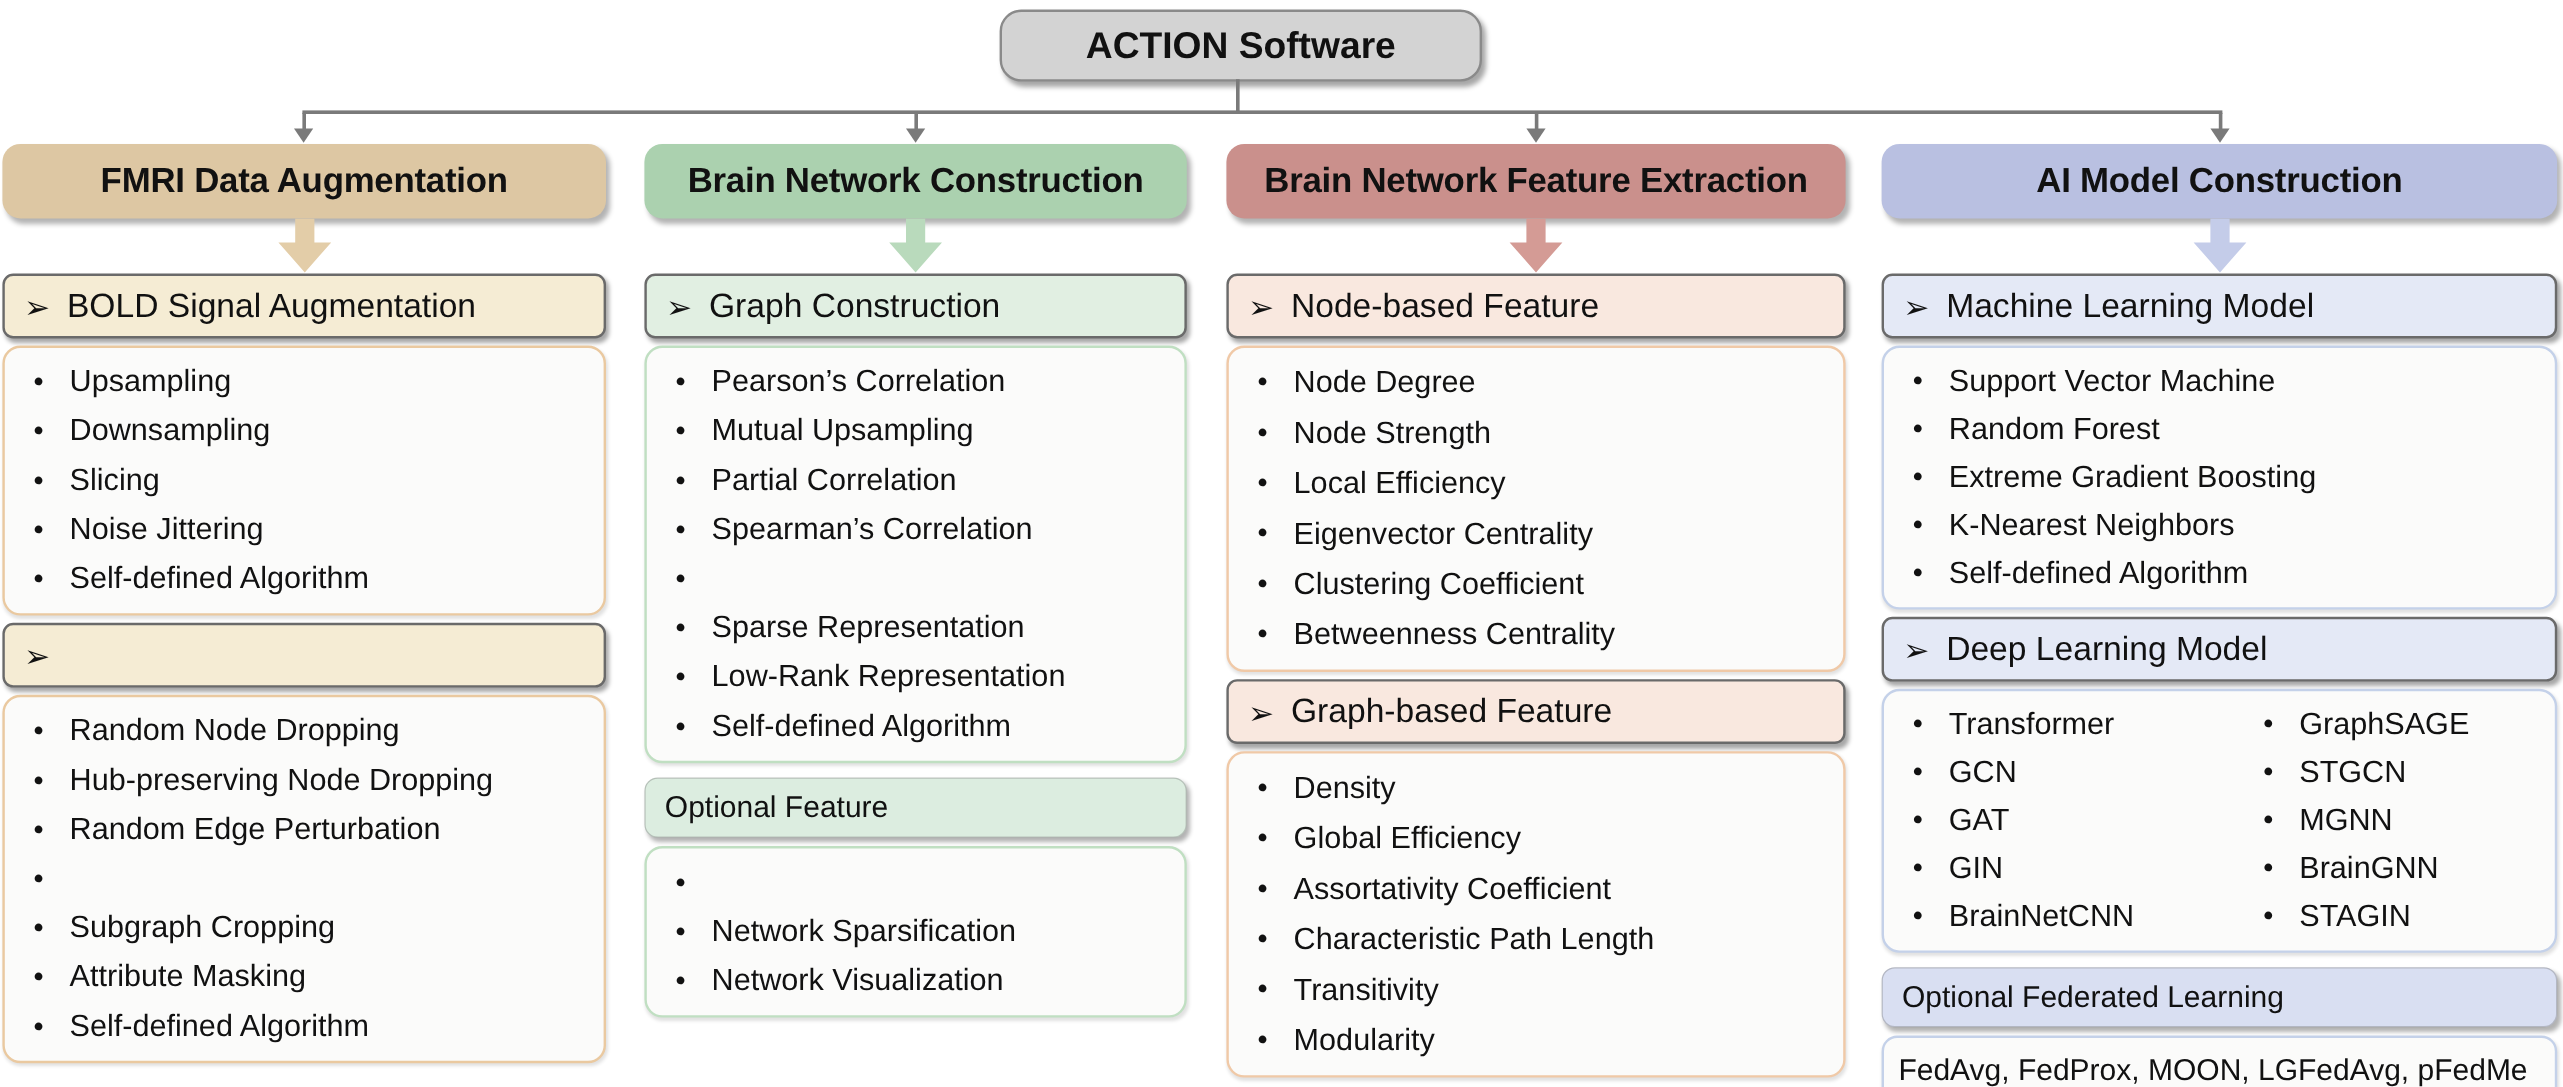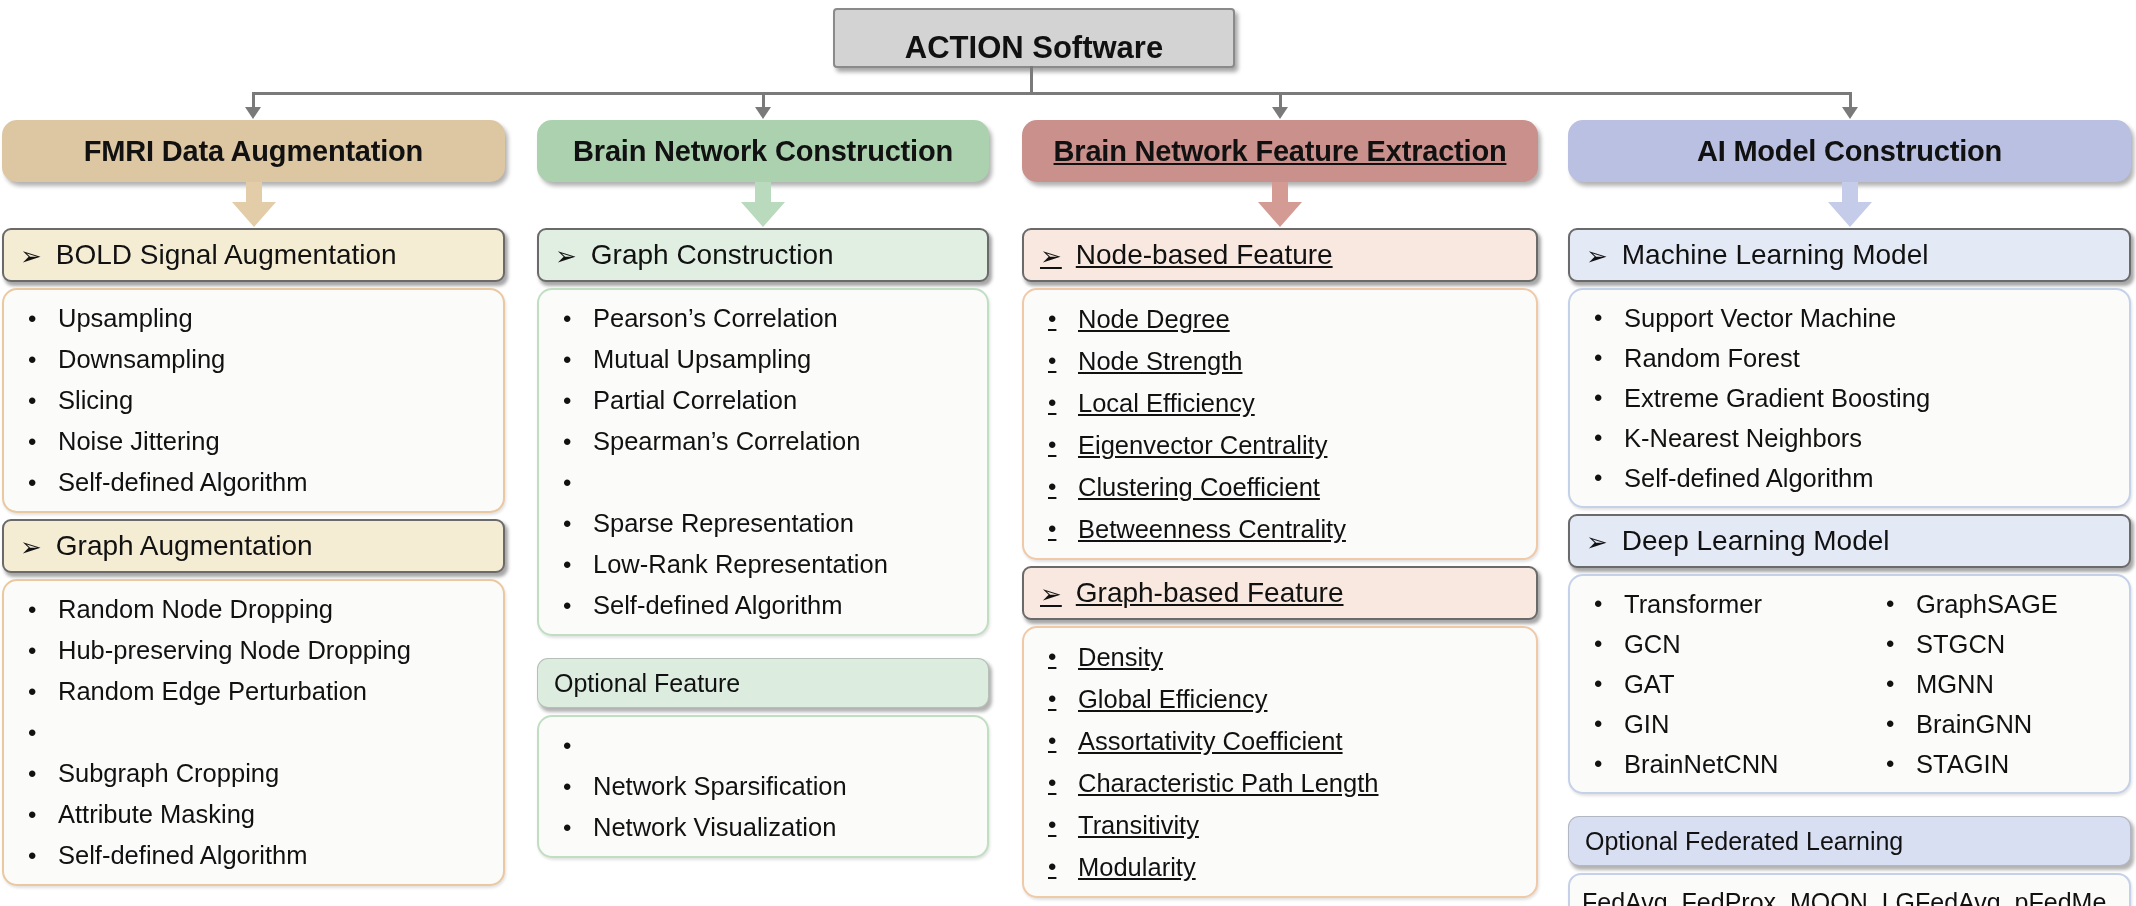--- a/index.html
+++ b/index.html
@@ -3,37 +3,37 @@
 <meta charset="utf-8">
 <style>
   html,body{margin:0;padding:0;background:#ffffff;}
   body{font-family:"Liberation Sans", sans-serif; color:#111;}
   .canvas{position:relative;width:2136px;height:906px;overflow:hidden;background:#ffffff;}
 
   
   .title-box{
     position:absolute;left:833px;top:8px;width:398px;height:56px;
     background:var(--title_bg);border:2.5px solid var(--title_border);
-    border-radius:4px;display:flex;align-items:flex-end;justify-content:center;
+    border-radius:18px;display:flex;align-items:center;justify-content:center;
     font-size:31px;font-weight:bold;box-shadow:3px 4px 4px rgba(0,0,0,.35);
   }
 
   
   .v-line{position:absolute;left:1030px;top:66px;width:3px;height:27px;background:var(--connector);}
   .h-line{position:absolute;left:252px;top:92px;width:1600px;height:3px;background:var(--connector);}
   .stub{position:absolute;top:94px;width:3px;height:14px;background:var(--connector);}
   .arrowhead{position:absolute;top:107px;width:0;height:0;
     border-left:8px solid transparent;border-right:8px solid transparent;
     border-top:12px solid var(--connector);}
 
   
   .column{position:absolute;top:120px;display:flex;flex-direction:column;}
   .c0{left:2px;width:503px;}
   .c1{left:537px;width:452px;}
-  .c2{left:1022px;width:516px;text-decoration:underline;}
+  .c2{left:1022px;width:516px;}
   .c3{left:1568px;width:563px;}
 
   .col-header{
     height:62px;border-radius:15px;background:var(--header_bg);
     display:flex;align-items:center;justify-content:center;
     font-size:29px;font-weight:bold;letter-spacing:-0.2px;
     box-shadow:3px 4px 4px rgba(0,0,0,.3);
   }
   .big-arrow{height:46px;width:46px;margin:0 auto;}
   .big-arrow svg{display:block;}
@@ -58,21 +58,21 @@
   li{display:flex;font-size:25.5px;}
   .c0 li,.c1 li{line-height:41px;}
   .c2 li{line-height:42px;}
   .c3 li{line-height:40px;}
   .bullet{width:30px;margin-left:20px;flex:none;font-size:24px;}
   .li-text{flex:1;padding-right:8px;}
 
   .dl-grid{display:grid;grid-template-columns:53% 47%;}
 
   .optional-box{
-    margin-top:22px;height:48px;border-radius:11px;background:var(--optional_bg);
+    margin-top:12px;height:48px;border-radius:11px;background:var(--optional_bg);
     border:1px solid rgba(110,110,110,.35);
     display:flex;align-items:center;padding-left:16px;font-size:25px;
     box-shadow:2.5px 3.5px 3.5px rgba(0,0,0,.3);
   }
   .fed-box{
     margin-top:7px;height:54px;border:2px solid var(--list_border);border-radius:13px;
     background:var(--box_bg);display:flex;align-items:center;
     padding-left:12px;font-size:25px;box-shadow:1px 2px 3px rgba(0,0,0,.12);
   }
 </style>
@@ -126,21 +126,20 @@
             <span class="li-text">Noise Jittering</span>
           </li>
           <li>
             <span class="bullet">•</span>
             <span class="li-text">Self-defined Algorithm</span>
           </li>
         </ul>
     </div>
     <div class="sub-box">
       <span class="chev">➢</span>
-      <span>Graph Augmentation</span>
     </div>
     <div class="list-box">
       <ul class="items">
           <li>
             <span class="bullet">•</span>
             <span class="li-text">Random Node Dropping</span>
           </li>
           <li>
             <span class="bullet">•</span>
             <span class="li-text">Hub-preserving Node Dropping</span>

